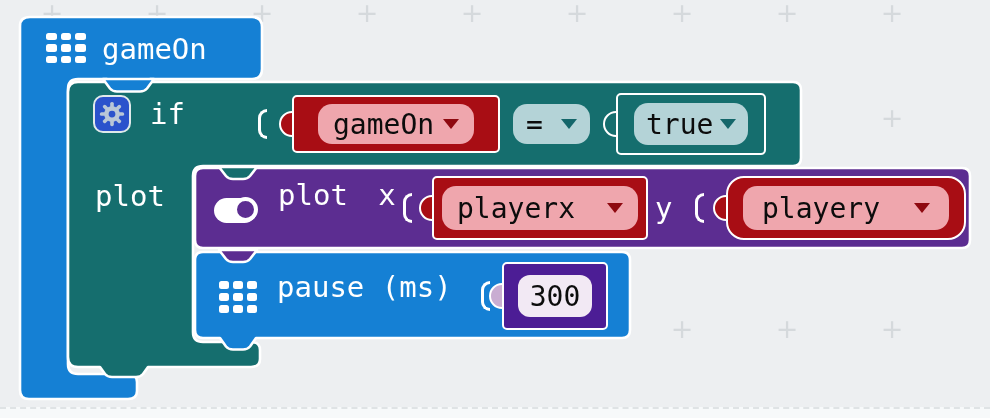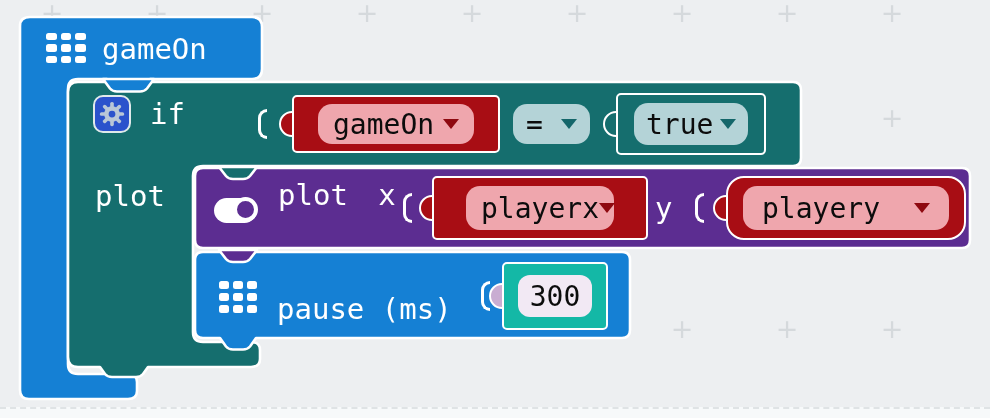--- a/index.html
+++ b/index.html
@@ -51,21 +51,21 @@
   .bump.teal{background:#156e6e;}
   .bump.lav{background:#c9add2;}
 
   
   .vblock{
     box-sizing:border-box; border:2.5px solid #fff; border-radius:5px;
     display:flex; align-items:center; justify-content:center;
   }
   .vblock.red{background:#a80d14;}
   .vblock.teal{background:#156e6e;}
-  .vblock.lav{background:#14b8a6;align-items:center;}
+  .vblock.lav{background:#4c1d95;align-items:center;}
 
   
   .field{
     box-sizing:border-box; border-radius:14px;
     display:flex; align-items:center; justify-content:space-between;
     padding:0 15px; font-size:28px; color:#0c0c0c;
   }
   .field.pink{background:#efa6ad;}
   .field.lteal{background:#b4d3d7;}
   .field.white{background:#f2e9f4; justify-content:center; border-radius:12px;}
@@ -208,21 +208,21 @@
   </div>
 
   <div class="ov led-pill" style="left:214px; top:198px;"></div>
   <div class="ov led-ring" style="left:233px; top:197px;"></div>
 
   <div class="ov blklabel" style="left:278px; top:180px; word-spacing:13px;">plot x</div>
 
   <div class="ov socket" style="left:403px; top:193px;"></div>
   <div class="ov bump red" style="left:419px; top:195px;"></div>
   <div class="ov vblock red" style="left:432px; top:176px; width:216px; height:64px;">
-    <div class="field pink" style="width:148px; height:44px;">
+    <div class="field pink" style="width:196px; height:44px;">
       <span>playerx</span>
       <span class="arrow red"></span>
     </div>
   </div>
 
   <div class="ov blklabel" style="left:655px; top:193px;">y</div>
 
   <div class="ov socket" style="left:695px; top:193px;"></div>
   <div class="ov bump red" style="left:713px; top:195px;"></div>
   <div class="ov vblock red" style="left:726px; top:176px; width:240px; height:64px;border-radius:18px;">
@@ -236,21 +236,21 @@
     <i></i>
       <i></i>
       <i></i>
       <i></i>
       <i></i>
       <i></i>
       <i></i>
       <i></i>
       <i></i>
   </div>
-  <div class="ov blklabel" style="left:277px; top:294px;">pause (ms)</div>
+  <div class="ov blklabel" style="left:277px; top:272px;">pause (ms)</div>
 
   <div class="ov socket" style="left:481px; top:281px;"></div>
   <div class="ov bump lav" style="left:489px; top:283px;"></div>
   <div class="ov vblock lav" style="left:502px; top:262px; width:106px; height:68px;">
     <div class="field white" style="width:74px; height:42px;">
       <span>300</span>
     </div>
   </div>
 
   <div class="bottom-strip"></div>

